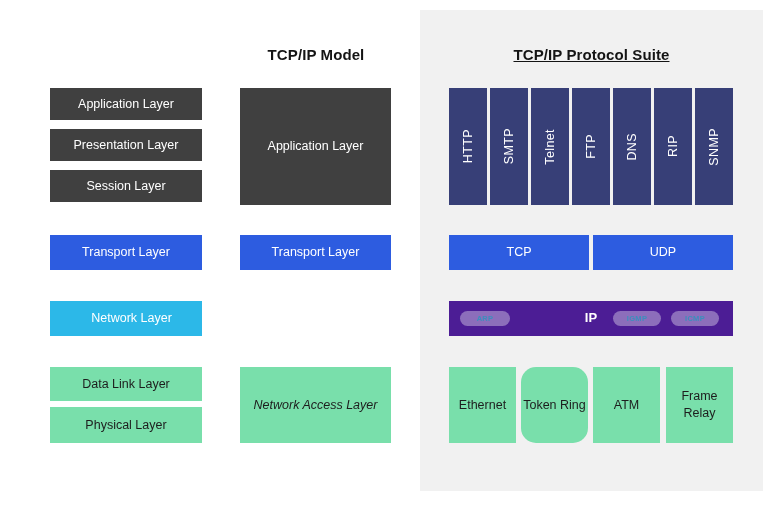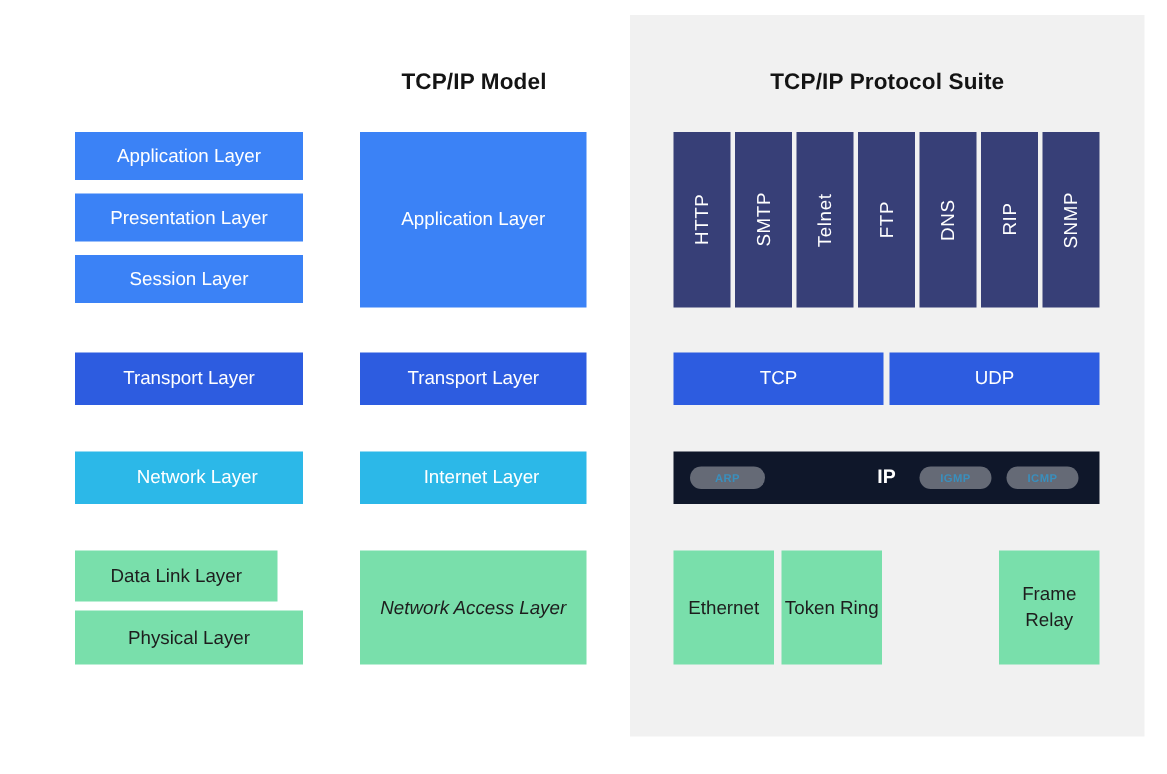--- a/index.html
+++ b/index.html
@@ -35,46 +35,46 @@
     position: absolute;
     text-align: center;
     font-size: 15px;
     font-weight: bold;
     color: #141414;
     letter-spacing: 0.1px;
     white-space: nowrap;
   }
   #heading-osi      { left: 42px;  top: 46px; width: 168px; }
   #heading-tcpip    { left: 232px; top: 46px; width: 168px; }
-  #heading-suite    { left: 430px; top: 46px; width: 323px; }
+  #heading-suite    { left: 430px; top: 46px; width: 323px; text-decoration: underline; }
 
   
   .box {
     position: absolute;
     display: flex;
     align-items: center;
     justify-content: center;
     text-align: center;
     font-size: 12.5px;
     line-height: 17px;
     box-sizing: border-box;
     padding: 2px 4px;
   }
-  .navy   { background: #3b82f6; color: #ffffff; }
+  .navy   { background: #404040; color: #ffffff; }
   .blue   { background: #2d5ce0; color: #ffffff; }
   .cyan   { background: #2cb8e8; color: #ffffff; padding-left: 15px; }
   .green  { background: #79dfab; color: #1d1d1d; }
 
   
   #osi-application  { left: 50px; top: 88px;  width: 152px; height: 32px; }
   #osi-presentation { left: 50px; top: 129px; width: 152px; height: 32px; }
   #osi-session      { left: 50px; top: 170px; width: 152px; height: 32px; }
   #osi-transport    { left: 50px; top: 235px; width: 152px; height: 35px; }
   #osi-network      { left: 50px; top: 301px; width: 152px; height: 35px; }
-  #osi-datalink     { left: 50px; top: 367px; width: 135px; height: 34px; }
+  #osi-datalink     { left: 50px; top: 367px; width: 152px; height: 34px; }
   #osi-physical     { left: 50px; top: 407px; width: 152px; height: 36px; }
 
   
   #tcpip-application   { left: 240px; top: 88px;  width: 151px; height: 117px; }
   #tcpip-transport     { left: 240px; top: 235px; width: 151px; height: 35px; }
   #tcpip-internet      { left: 240px; top: 301px; width: 151px; height: 35px; }
   #tcpip-networkaccess { left: 240px; top: 367px; width: 151px; height: 76px; font-style: italic; }
 
   
   .proto-vert {
@@ -100,21 +100,21 @@
   #proto-tcp { left: 449px; top: 235px; width: 140px; height: 35px; }
   #proto-udp { left: 593px; top: 235px; width: 140px; height: 35px; }
 
   
   #proto-ip-row {
     position: absolute;
     left: 449px;
     top: 301px;
     width: 284px;
     height: 35px;
-    background: #0f172a;
+    background: #4c1d95;
     display: flex;
     align-items: center;
   }
   .ip-pill {
     position: absolute;
     height: 15px;
     border-radius: 8px;
     background: rgba(255,255,255,0.36);
     color: #3a8fbd;
     font-size: 7.5px;
@@ -168,21 +168,20 @@
   <div class="box navy" id="osi-application">Application Layer</div>
   <div class="box navy" id="osi-presentation">Presentation Layer</div>
   <div class="box navy" id="osi-session">Session Layer</div>
   <div class="box blue" id="osi-transport">Transport Layer</div>
   <div class="box cyan" id="osi-network">Network Layer</div>
   <div class="box green" id="osi-datalink">Data Link Layer</div>
   <div class="box green" id="osi-physical">Physical Layer</div>
 
   <div class="box navy" id="tcpip-application">Application Layer</div>
   <div class="box blue" id="tcpip-transport">Transport Layer</div>
-  <div class="box cyan" id="tcpip-internet">Internet Layer</div>
   <div class="box green" id="tcpip-networkaccess">Network Access Layer</div>
 
   <div class="proto-vert" style="left:449px;">
     <span class="vtext">HTTP</span>
   </div>
   <div class="proto-vert" style="left:490px;">
     <span class="vtext">SMTP</span>
   </div>
   <div class="proto-vert" style="left:531px;">
     <span class="vtext">Telnet</span>
@@ -204,16 +203,17 @@
   <div class="box blue" id="proto-udp">UDP</div>
 
   <div id="proto-ip-row">
     <div class="ip-pill" id="pill-arp">ARP</div>
     <div id="ip-label">IP</div>
     <div class="ip-pill" id="pill-igmp">IGMP</div>
     <div class="ip-pill" id="pill-icmp">ICMP</div>
   </div>
 
   <div class="proto-link" style="left:449px;">Ethernet</div>
-  <div class="proto-link" style="left:521px;">Token Ring</div>
+  <div class="proto-link" style="left:521px;border-radius:15px;">Token Ring</div>
+  <div class="proto-link" style="left:593px;">ATM</div>
   <div class="proto-link" style="left:666px;">Frame Relay</div>
 
 </div>
 
 </body></html>

